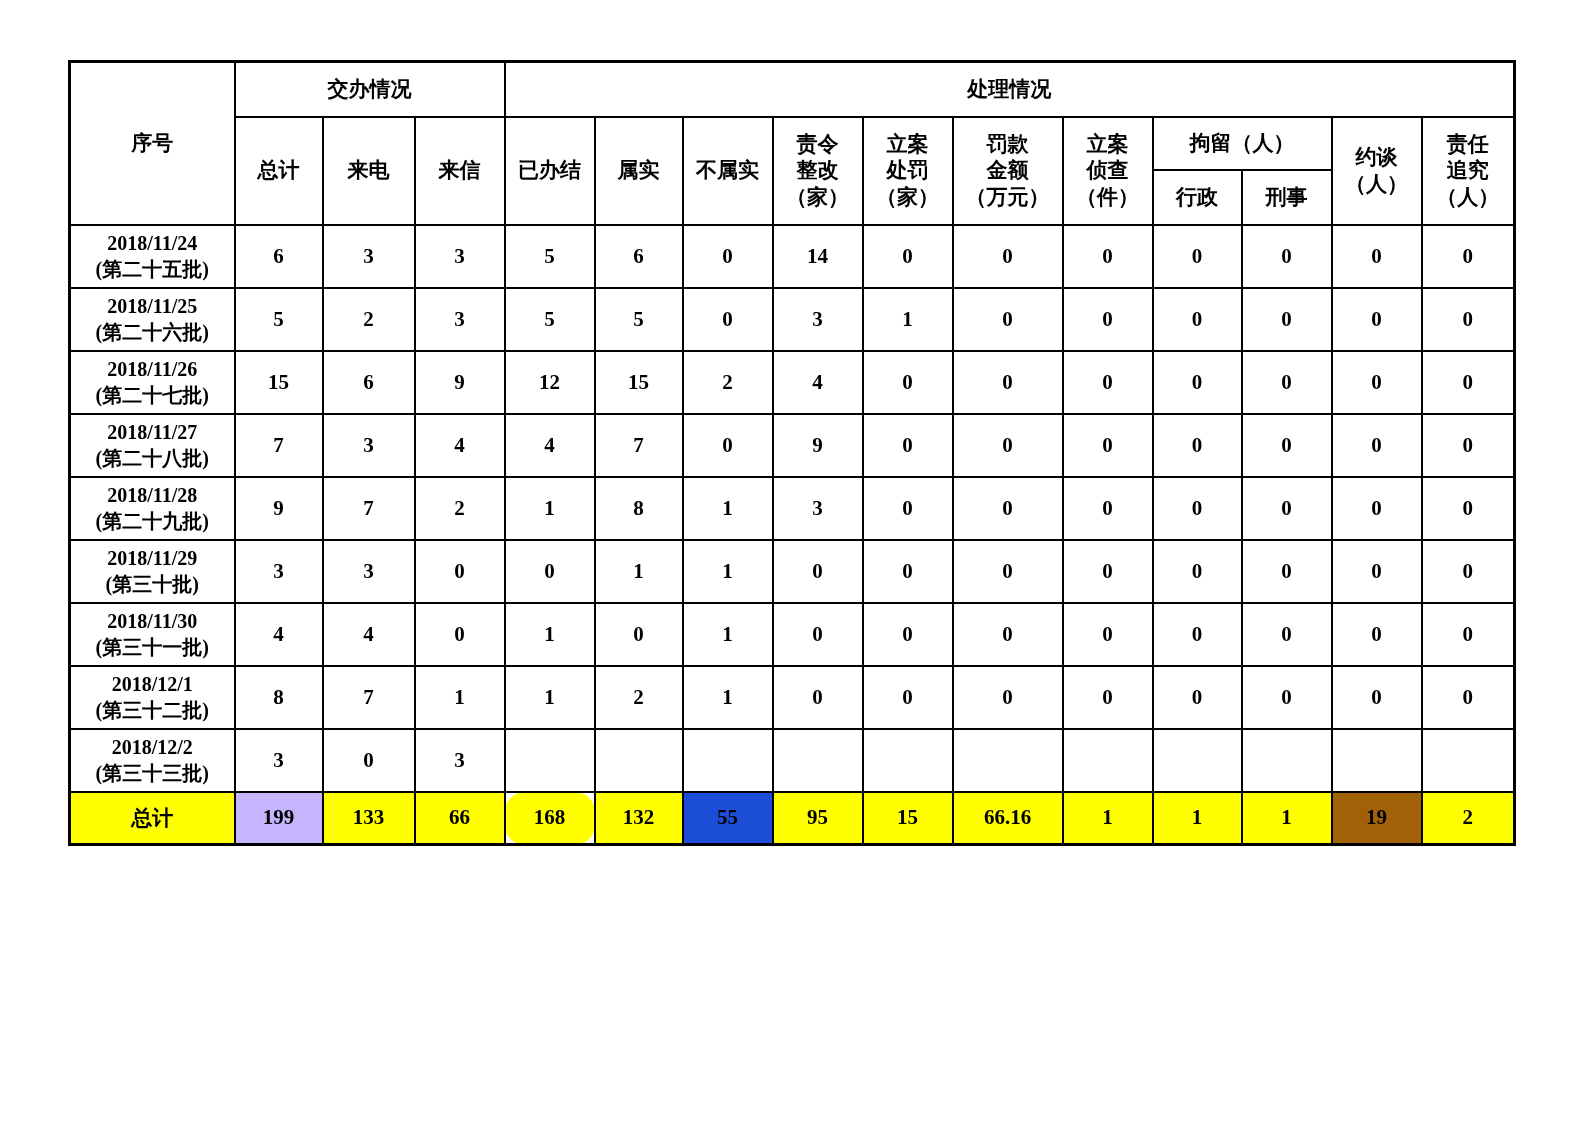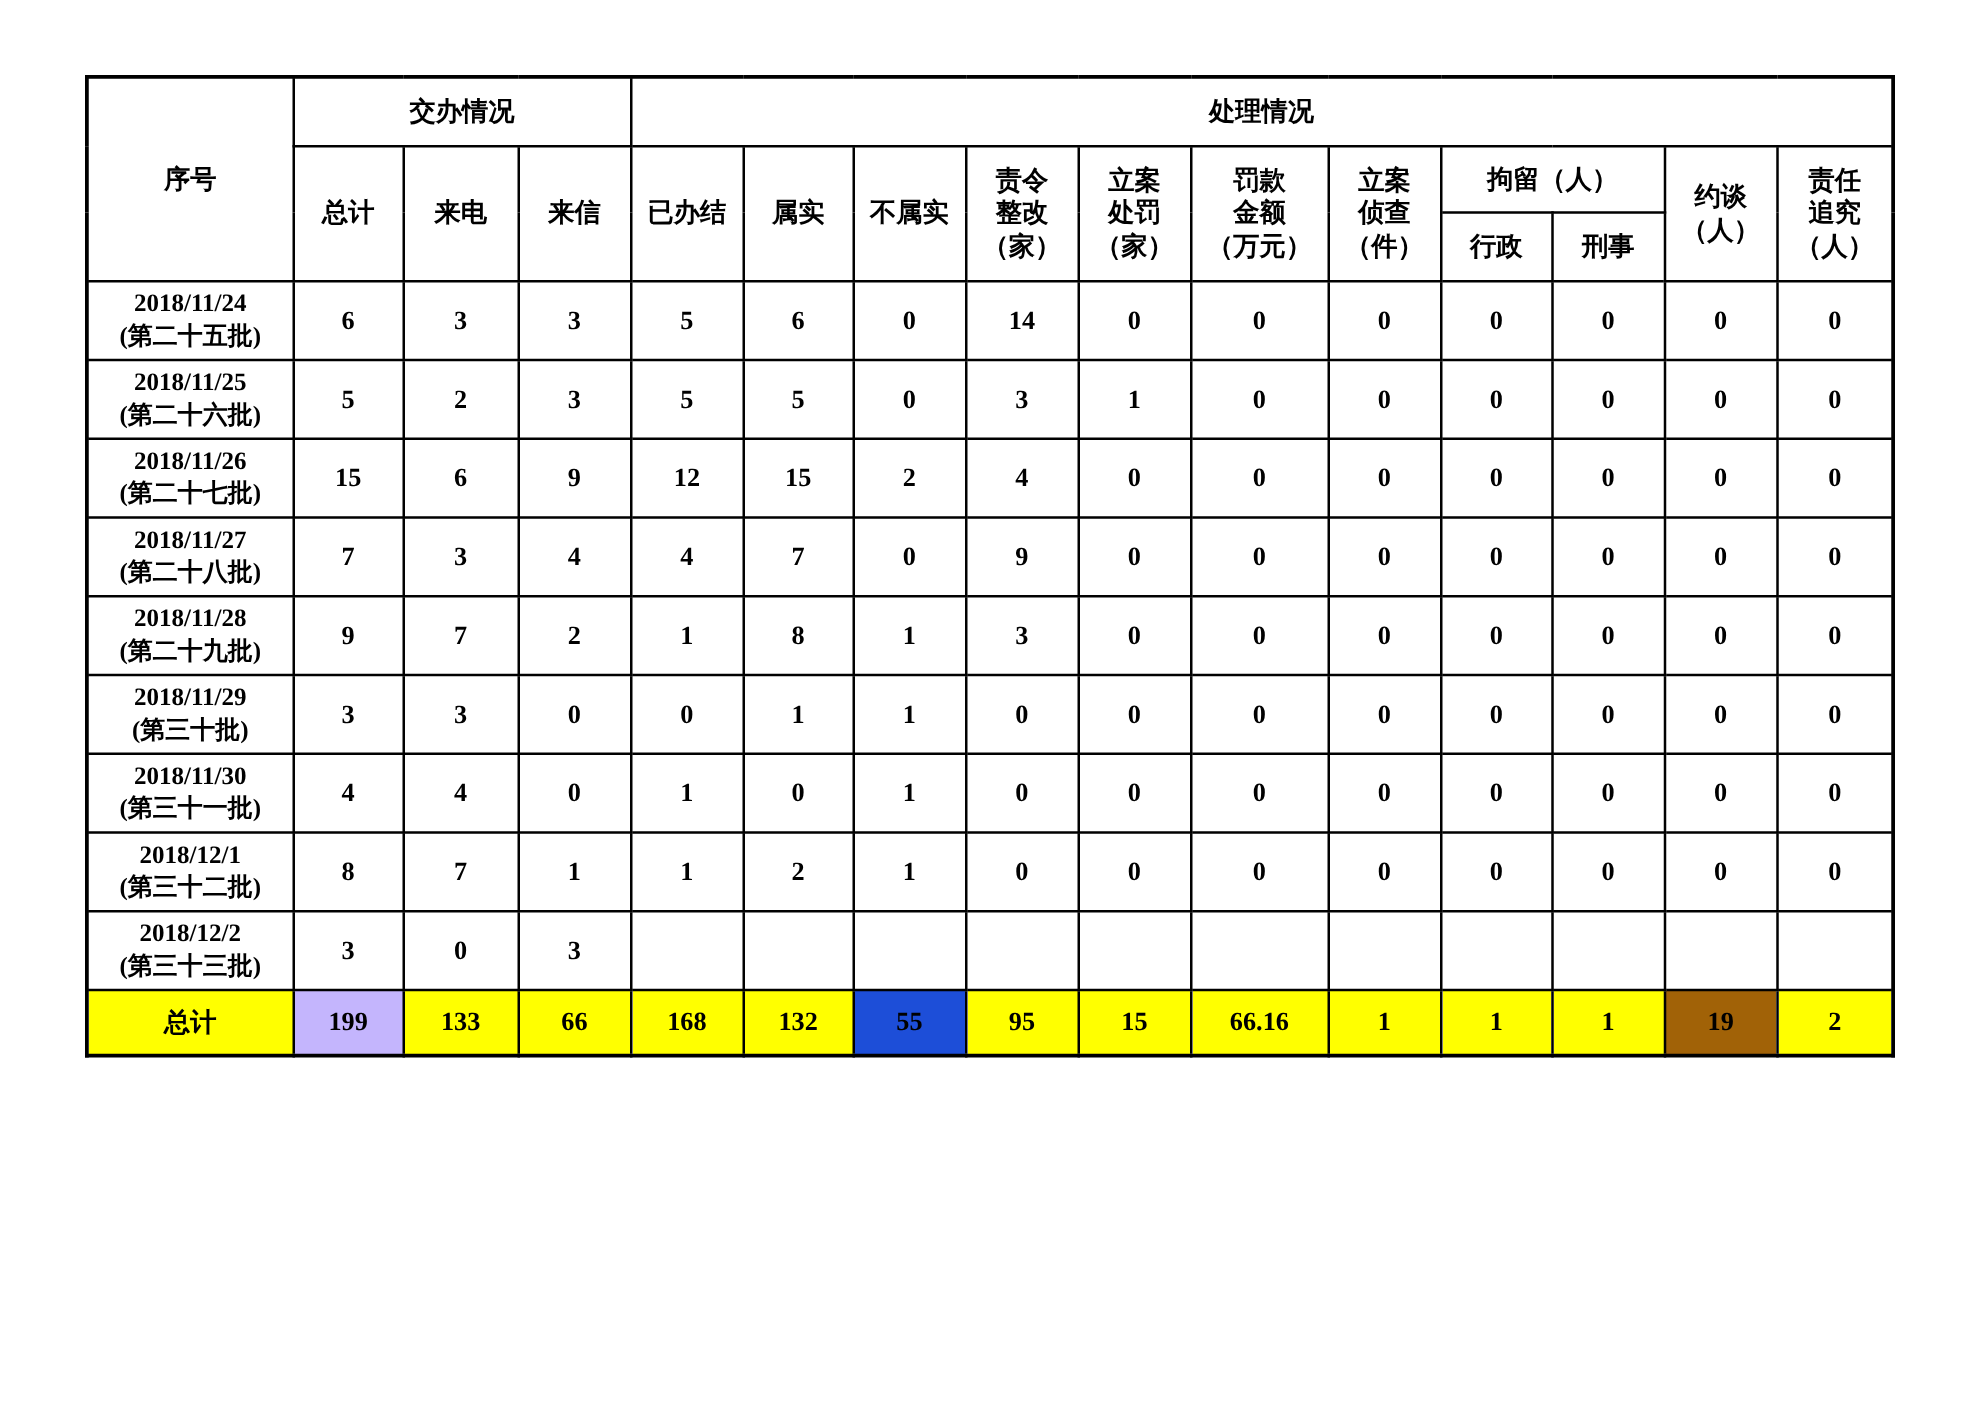--- a/index.html
+++ b/index.html
@@ -293,21 +293,21 @@
             <td class="value-cell"></td>
             <td class="value-cell"></td>
             <td class="value-cell"></td>
             <td class="value-cell"></td>
           </tr>
           <tr class="total-row">
             <td class="total-label" style="background: rgb(255, 255, 0);">总计</td>
             <td class="value-cell" style="background: #c4b5fd;">199</td>
             <td class="value-cell" style="background: rgb(255, 255, 0);">133</td>
             <td class="value-cell" style="background: rgb(255, 255, 0);">66</td>
-            <td class="value-cell" style="background: rgb(255, 255, 0);">168</td>
+            <td class="value-cell" style="background: rgb(255, 255, 0); border-radius: 20px;">168</td>
             <td class="value-cell" style="background: rgb(255, 255, 0); margin-left: 10px;">132</td>
             <td class="value-cell" style="background: #1d4ed8;">55</td>
             <td class="value-cell" style="background: rgb(255, 255, 0);">95</td>
             <td class="value-cell" style="background: rgb(255, 255, 0);">15</td>
             <td class="value-cell" style="background: rgb(255, 255, 0);">66.16</td>
             <td class="value-cell" style="background: rgb(255, 255, 0);">1</td>
             <td class="value-cell" style="background: rgb(255, 255, 0);">1</td>
             <td class="value-cell" style="background: rgb(255, 255, 0);">1</td>
             <td class="value-cell" style="background: #a16207;">19</td>
             <td class="value-cell" style="background: rgb(255, 255, 0);">2</td>

